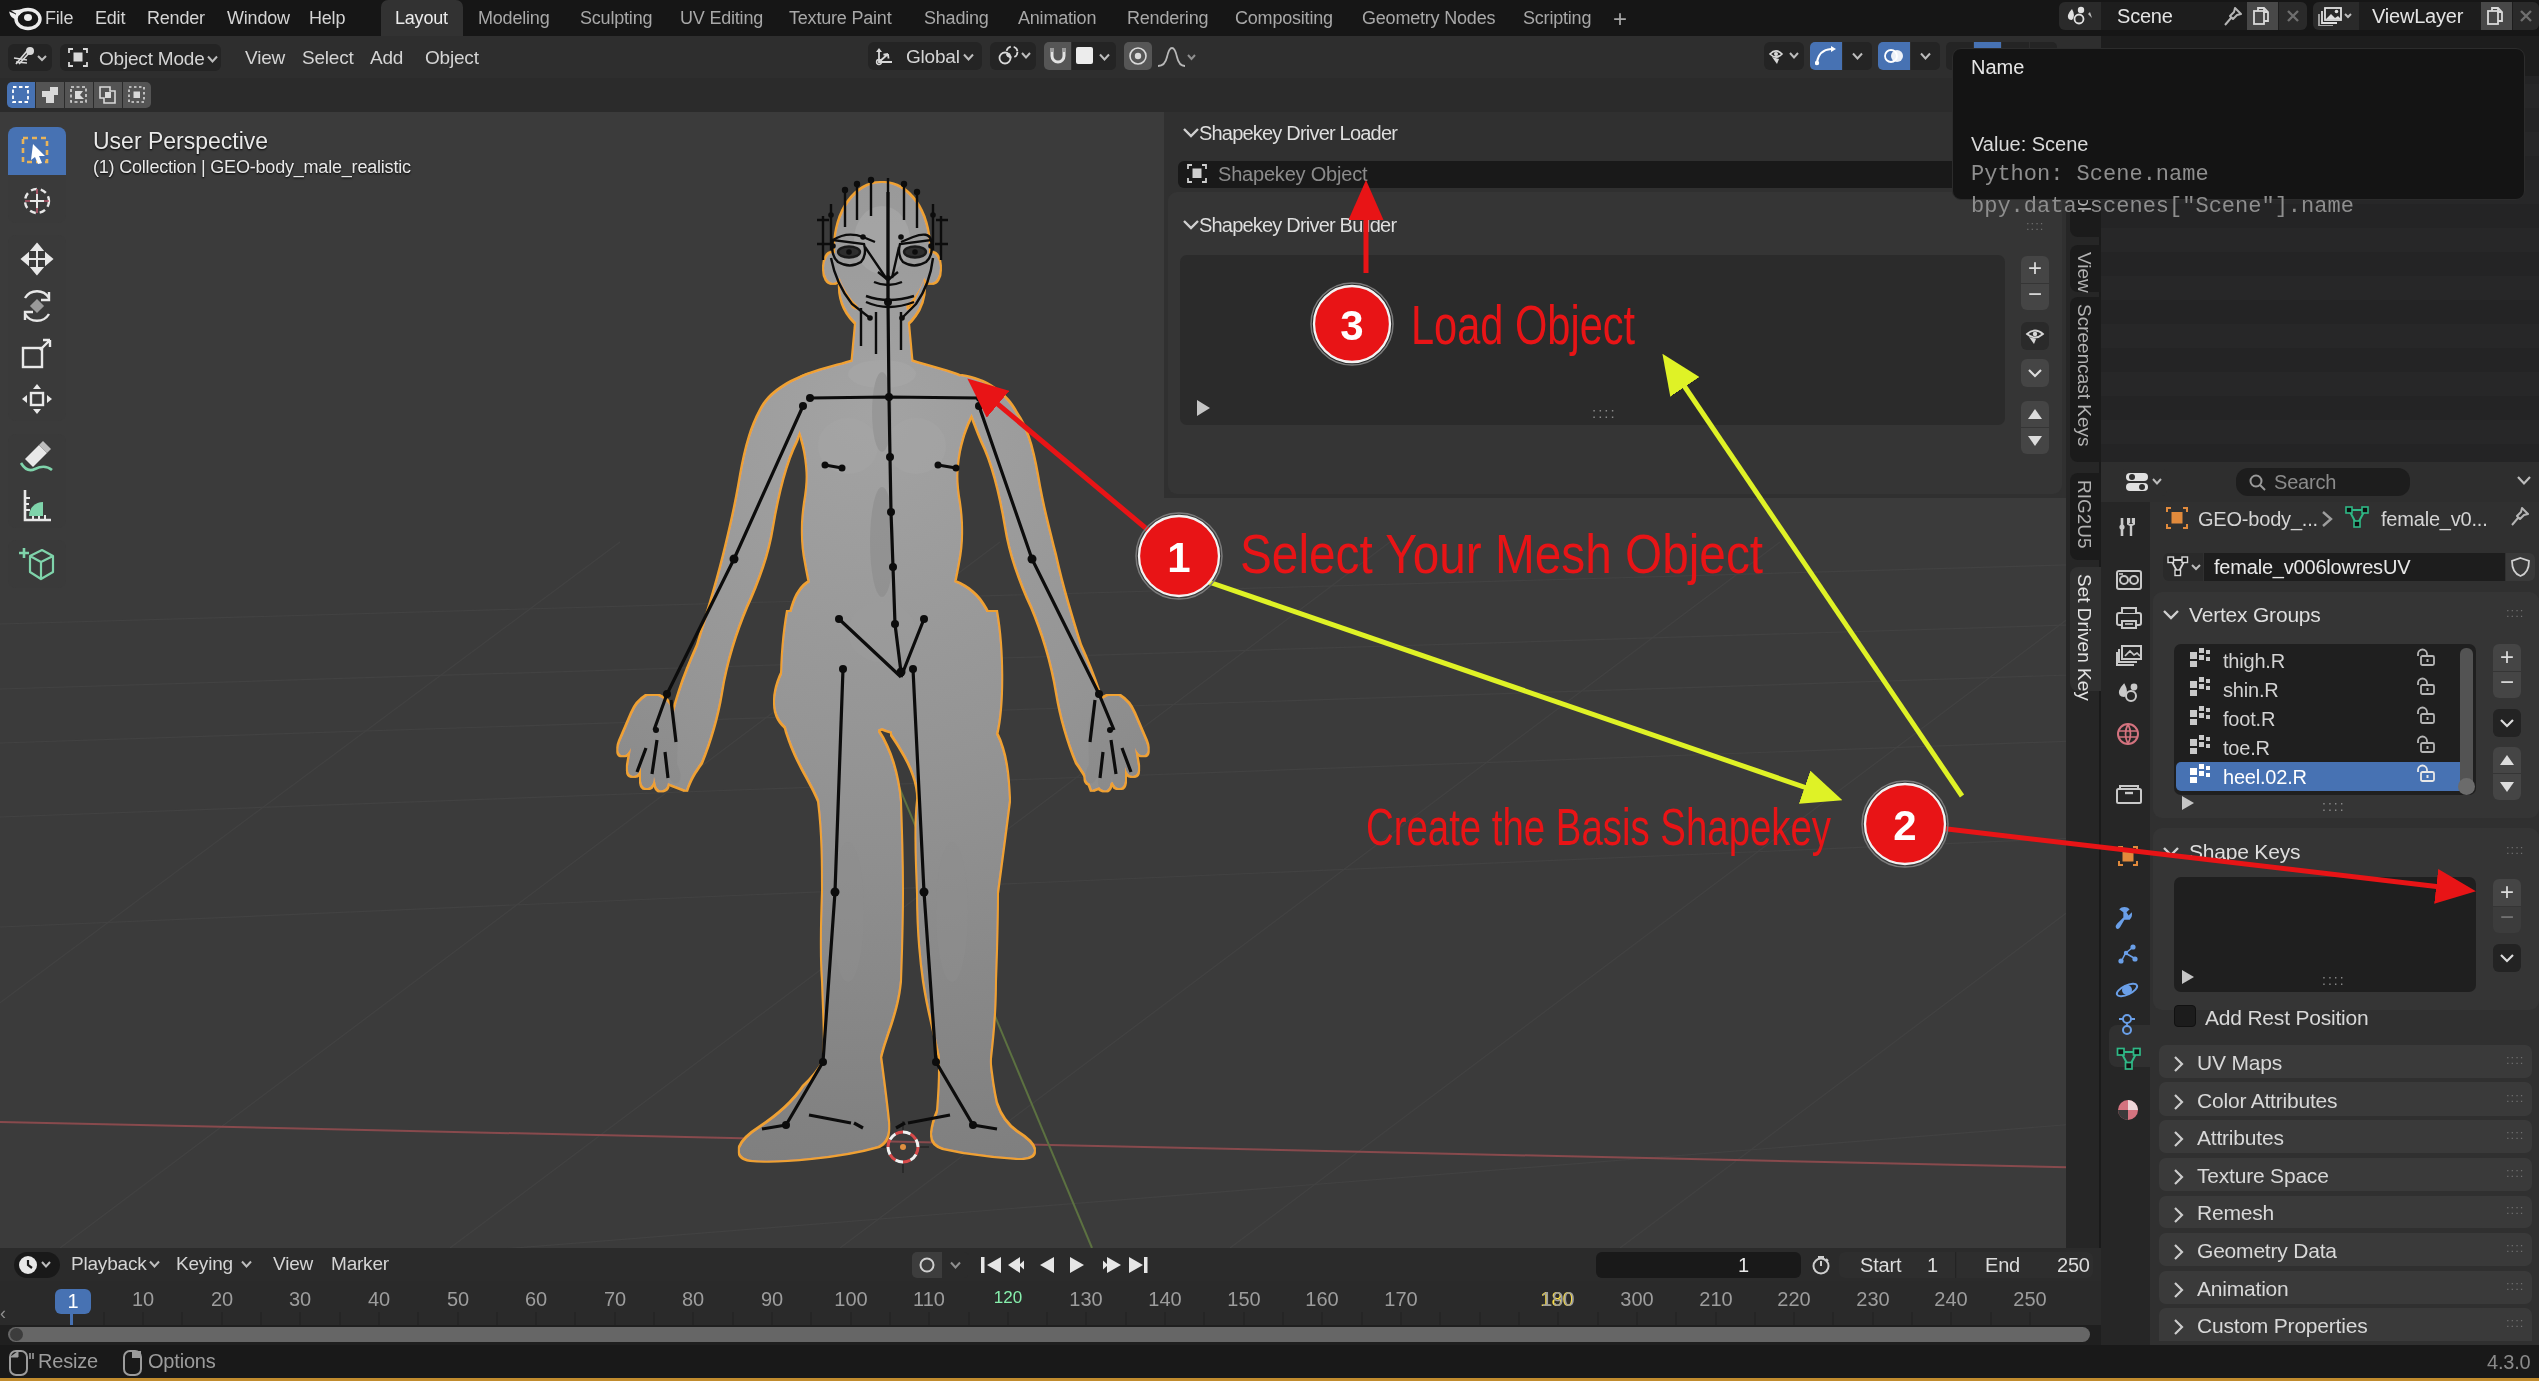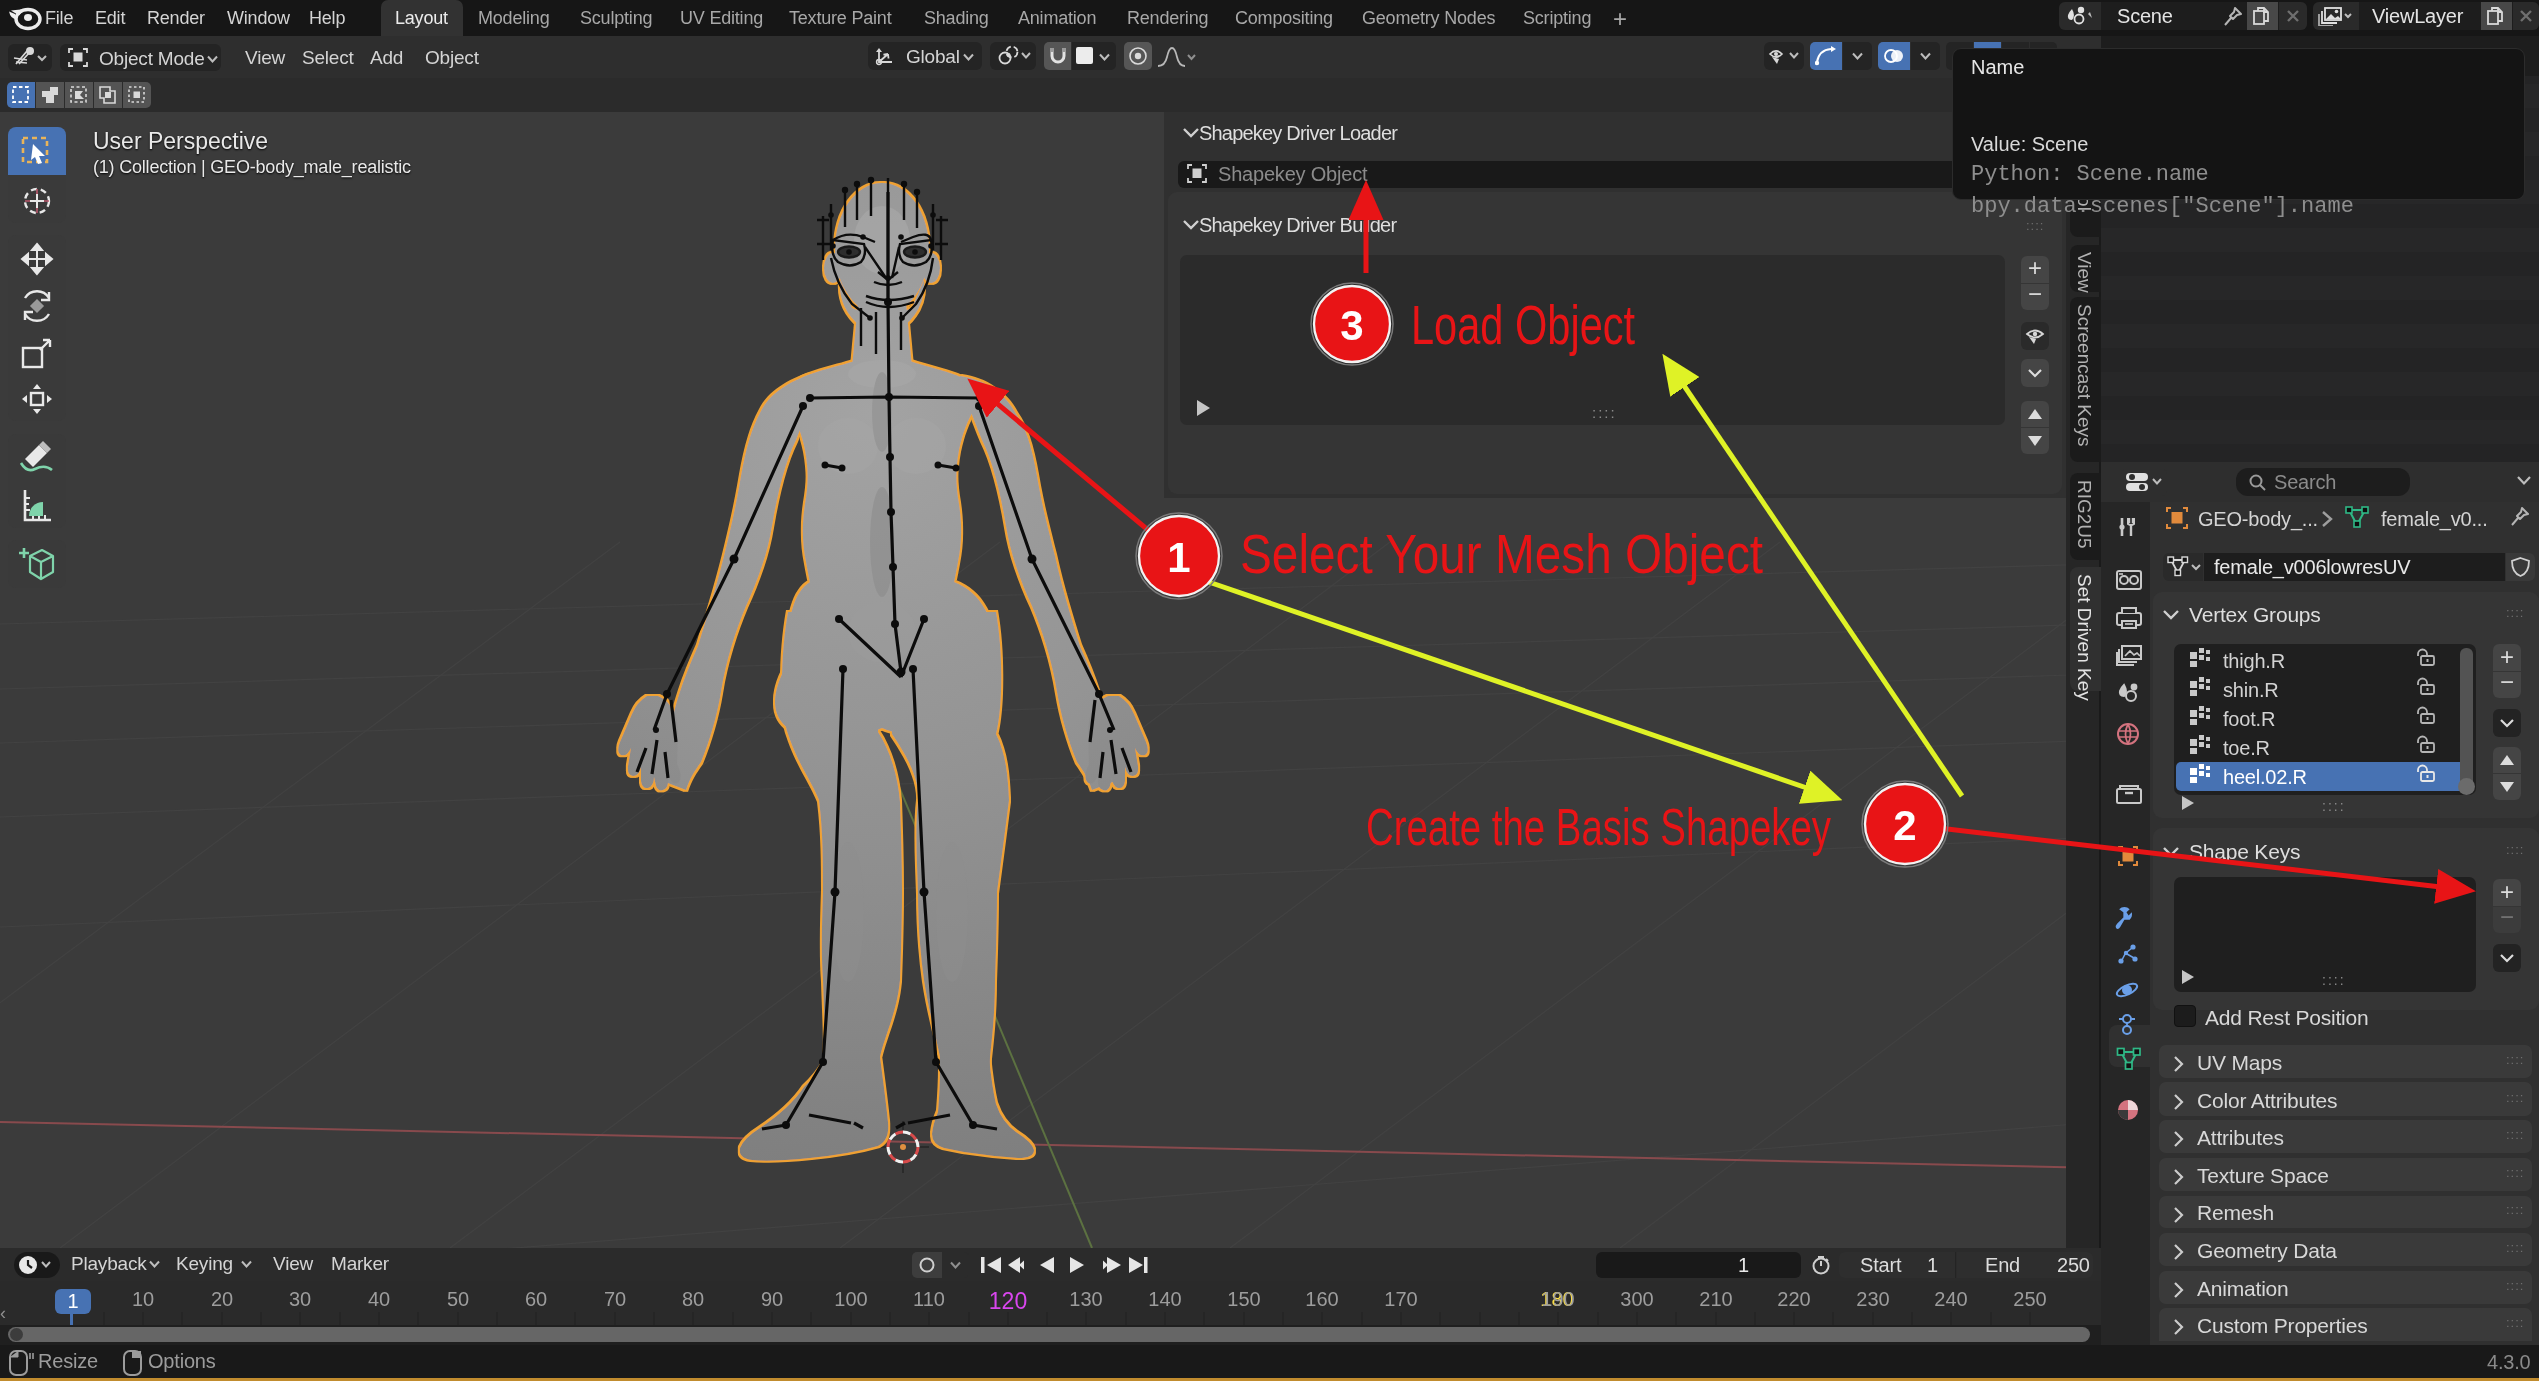--- a/index.html
+++ b/index.html
@@ -956,21 +956,21 @@
     <div class="abs" style="left:222px;top:0;transform:translateX(-50%);color:#9d9d9d;font-size:20px">20</div>
     <div class="abs" style="left:300px;top:0;transform:translateX(-50%);color:#9d9d9d;font-size:20px">30</div>
     <div class="abs" style="left:379px;top:0;transform:translateX(-50%);color:#9d9d9d;font-size:20px">40</div>
     <div class="abs" style="left:458px;top:0;transform:translateX(-50%);color:#9d9d9d;font-size:20px">50</div>
     <div class="abs" style="left:536px;top:0;transform:translateX(-50%);color:#9d9d9d;font-size:20px">60</div>
     <div class="abs" style="left:615px;top:0;transform:translateX(-50%);color:#9d9d9d;font-size:20px">70</div>
     <div class="abs" style="left:693px;top:0;transform:translateX(-50%);color:#9d9d9d;font-size:20px">80</div>
     <div class="abs" style="left:772px;top:0;transform:translateX(-50%);color:#9d9d9d;font-size:20px">90</div>
     <div class="abs" style="left:851px;top:0;transform:translateX(-50%);color:#9d9d9d;font-size:20px">100</div>
     <div class="abs" style="left:929px;top:0;transform:translateX(-50%);color:#9d9d9d;font-size:20px">110</div>
-    <div class="abs" style="left:1008px;top:0;transform:translateX(-50%);color:#d946ef;font-size:23px">120</div>
+    <div class="abs" style="left:1008px;top:0;transform:translateX(-50%);color:#86efac;font-size:17px">120</div>
     <div class="abs" style="left:1086px;top:0;transform:translateX(-50%);color:#9d9d9d;font-size:20px">130</div>
     <div class="abs" style="left:1165px;top:0;transform:translateX(-50%);color:#9d9d9d;font-size:20px">140</div>
     <div class="abs" style="left:1244px;top:0;transform:translateX(-50%);color:#9d9d9d;font-size:20px">150</div>
     <div class="abs" style="left:1322px;top:0;transform:translateX(-50%);color:#9d9d9d;font-size:20px">160</div>
     <div class="abs" style="left:1401px;top:0;transform:translateX(-50%);color:#9d9d9d;font-size:20px">170</div>
     <div class="abs" style="left:1557px;top:0;transform:translateX(-50%);color:#fde047;font-size:20px">180</div>
     <div class="abs" style="left:1558px;top:0;transform:translateX(-50%);color:#9d9d9d;font-size:20px">190</div>
     <div class="abs" style="left:1637px;top:0;transform:translateX(-50%);color:#9d9d9d;font-size:20px">300</div>
     <div class="abs" style="left:1716px;top:0;transform:translateX(-50%);color:#9d9d9d;font-size:20px">210</div>
     <div class="abs" style="left:1794px;top:0;transform:translateX(-50%);color:#9d9d9d;font-size:20px">220</div>

